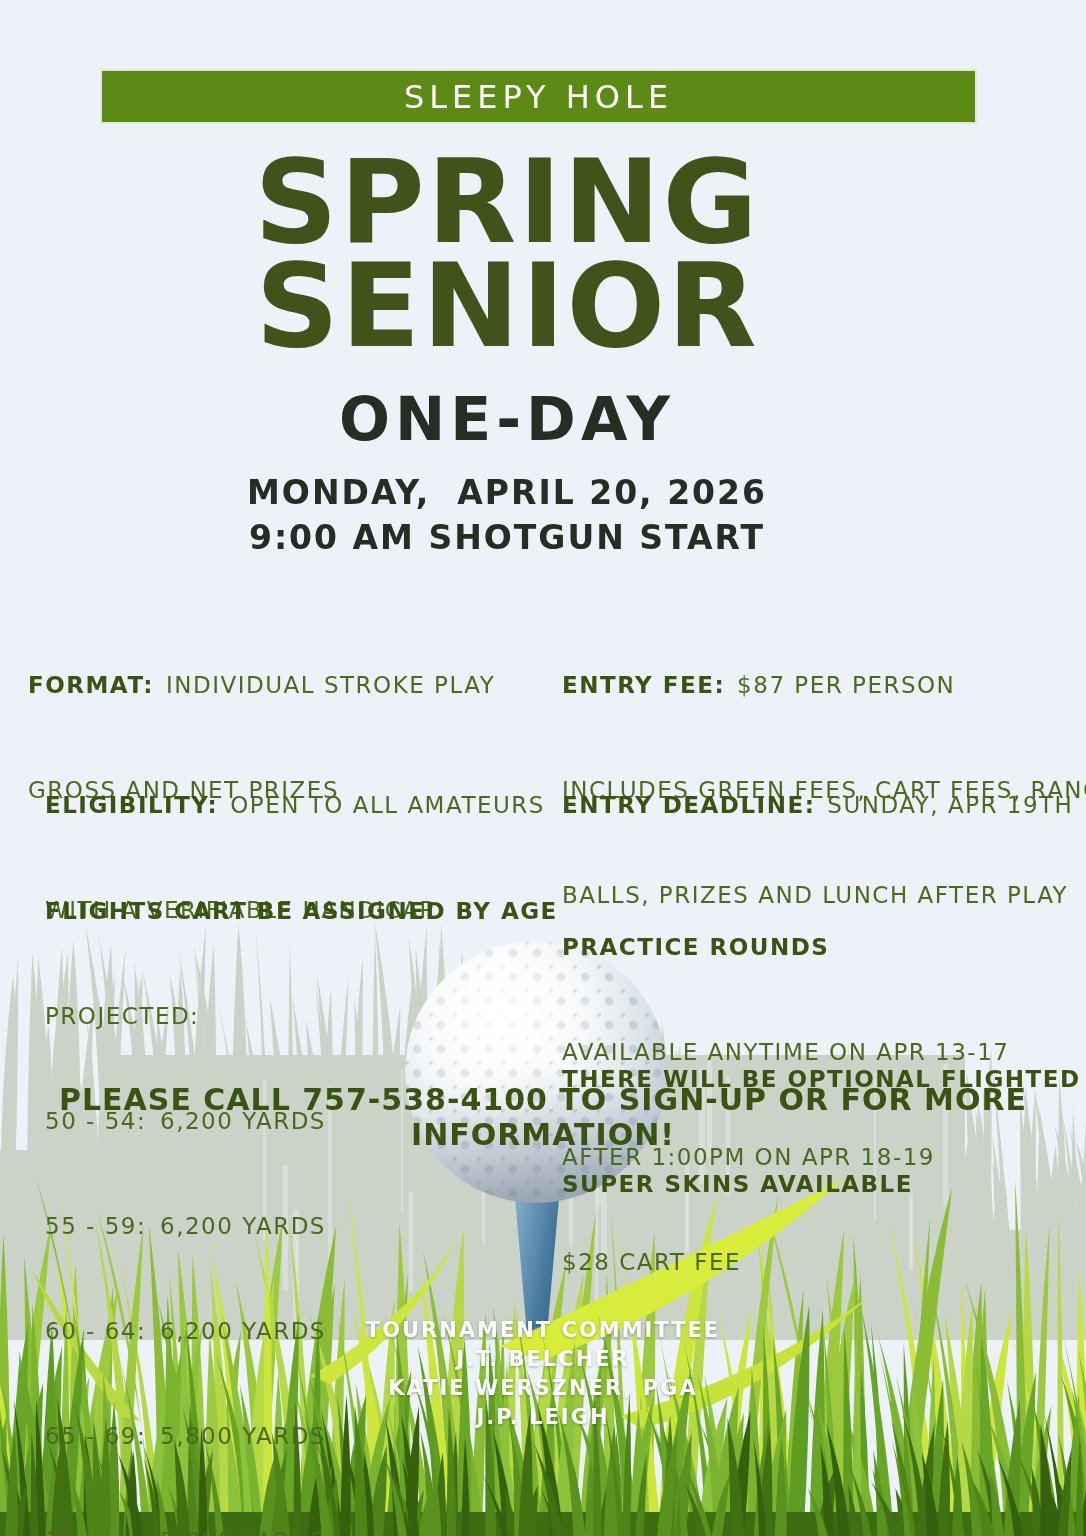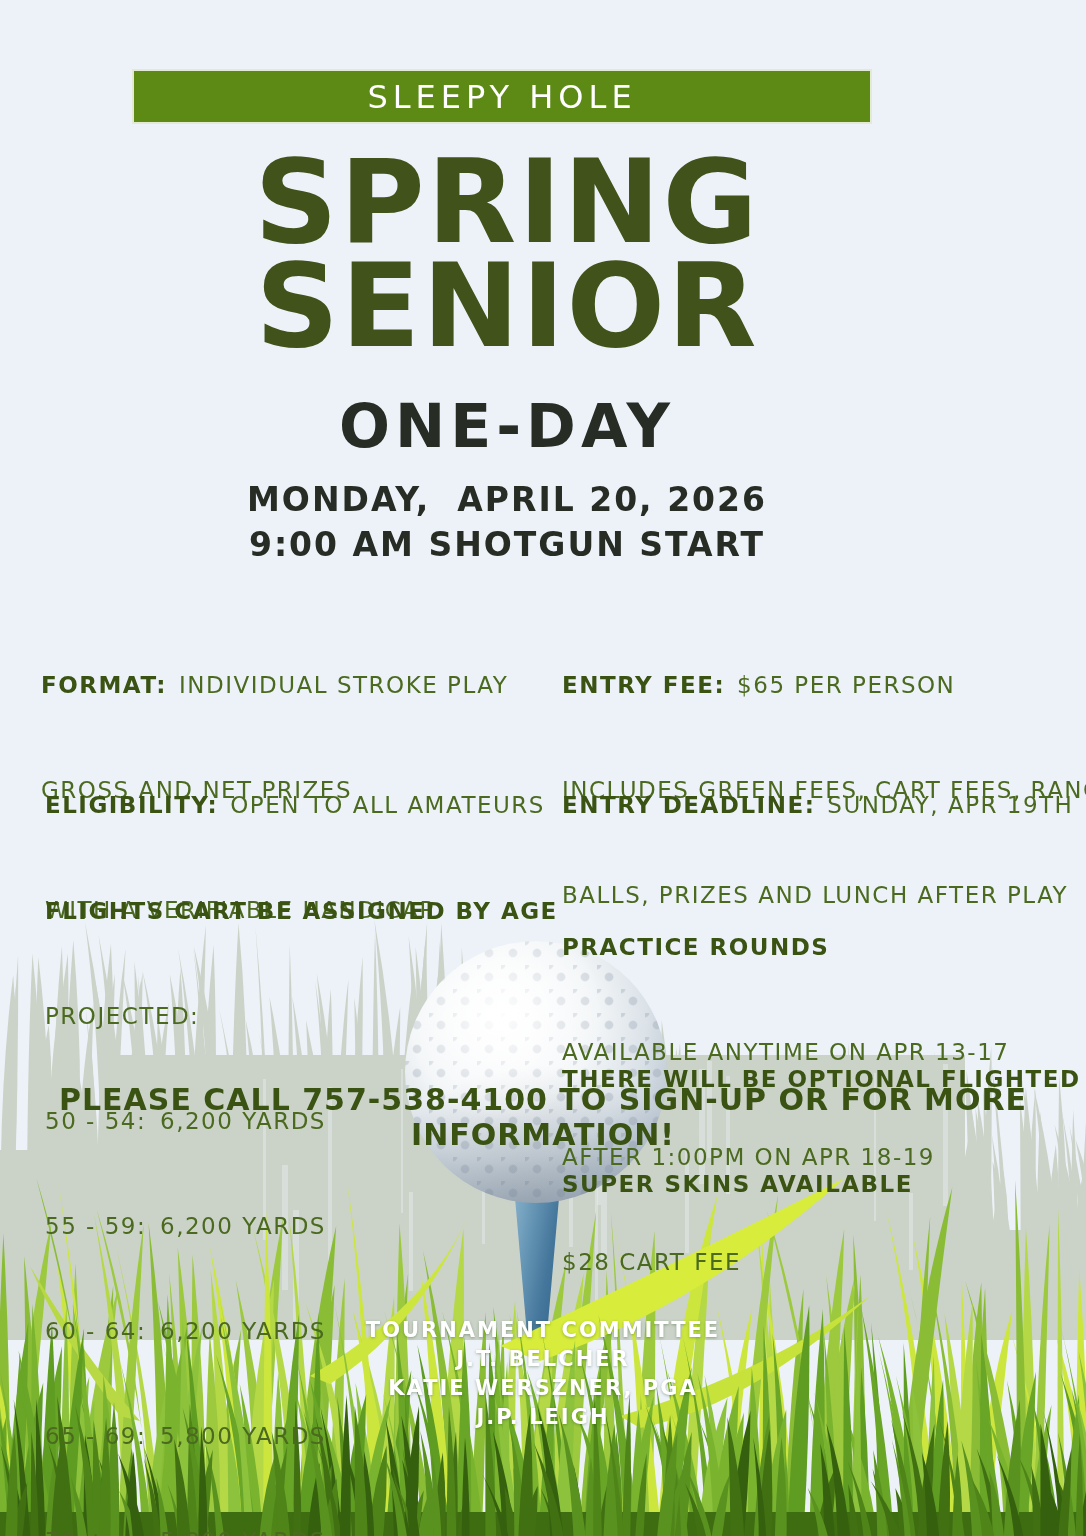--- a/index.html
+++ b/index.html
@@ -6,32 +6,32 @@
   .page{position:relative;width:1086px;height:1536px;background:#edf2f9;overflow:hidden;
         font-family:"DejaVu Sans","Liberation Sans",sans-serif;}
   svg.layer{position:absolute;left:0;}
   #silhouette{top:880px;z-index:1;}
   #ballwrap{position:absolute;z-index:2;left:0;top:0;width:100%;height:100%;}
   #grassfg{top:1116px;z-index:3;}
   .content{position:absolute;inset:0;z-index:4;}
   .committee{position:absolute;left:0;top:1316px;width:100%;z-index:5;text-align:center;
              color:#ffffff;font-weight:bold;font-size:21px;line-height:29px;letter-spacing:2px;
              text-shadow:0 1px 3px rgba(20,60,0,.35);}
-  .banner{position:absolute;left:100px;top:69px;width:740px;height:55px;background:#5d8a15;
-          border:2px solid #e2ead4;box-sizing:border-box;display:flex;align-items:center;justify-content:center;margin-left:32px;}
+  .banner{position:absolute;left:100px;top:69px;width:877px;height:55px;background:#5d8a15;
+          border:2px solid #e2ead4;box-sizing:border-box;display:flex;align-items:center;justify-content:center;}
   .banner span{color:#ffffff;font-size:32px;letter-spacing:5px;font-weight:normal;}
   .header{position:absolute;left:0;top:150px;width:1014px;text-align:center;}
   .title-line{font-size:116px;line-height:104px;font-weight:bold;letter-spacing:2px;color:#42521b;}
-  .subtitle{margin-top:33px;font-size:60px;font-weight:bold;letter-spacing:5px;color:#272c25;}
+  .subtitle{margin-top:26px;font-size:60px;font-weight:bold;letter-spacing:5px;color:#272c25;}
   .date-line{font-size:33px;font-weight:bold;letter-spacing:2px;line-height:45px;color:#272c25;white-space:pre;}
   .dates{margin-top:16px;}
   .block{position:absolute;font-size:23px;line-height:35px;letter-spacing:1.5px;color:#4b6a1f;white-space:pre;}
   .block .lbl{font-weight:bold;color:#3a5212;margin-right:12px;}
   .block.boldall{font-weight:bold;color:#3a5212;}
-  #format{left:41px;top:598px;}
+  #format{left:28px;top:598px;}
   #eligibility{left:45px;top:718px;}
   #flights{left:45px;top:824px;}
   #flights .head{font-weight:bold;color:#3a5212;}
   .flight-row .age{display:inline-block;width:115px;white-space:pre;}
   #fee{left:562px;top:598px;}
   #deadline{left:562px;top:718px;}
   #practice{left:562px;top:860px;}
   #practice .head{font-weight:bold;color:#3a5212;}
   #skins{left:562px;top:992px;}
   .phone{position:absolute;left:0;top:1082px;width:1086px;text-align:center;font-size:30px;
@@ -735,21 +735,21 @@
       <div class="head">FLIGHTS CART BE ASSIGNED BY AGE</div>
       <div>PROJECTED:</div>
       <div class="flight-row"><span class="age">50 - 54:</span><span>6,200 YARDS</span></div>
       <div class="flight-row"><span class="age">55 - 59:</span><span>6,200 YARDS</span></div>
       <div class="flight-row"><span class="age">60 - 64:</span><span>6,200 YARDS</span></div>
       <div class="flight-row"><span class="age">65 - 69:</span><span>5,800 YARDS</span></div>
       <div class="flight-row"><span class="age">70 +     :</span><span>5,800 YARDS</span></div>
     </div>
 
     <div class="block" id="fee">
-      <div><span class="lbl">ENTRY FEE:</span><span>$65 PER PERSON</span></div>
+      <div><span class="lbl">ENTRY FEE:</span><span>$87 PER PERSON</span></div>
       <div>INCLUDES GREEN FEES, CART FEES, RANGE</div>
       <div>BALLS, PRIZES AND LUNCH AFTER PLAY</div>
     </div>
 
     <div class="block" id="deadline">
       <div><span class="lbl">ENTRY DEADLINE:</span><span>SUNDAY, APR 19TH</span></div>
     </div>
 
     <div class="block" id="practice">
       <div class="head">PRACTICE ROUNDS</div>

